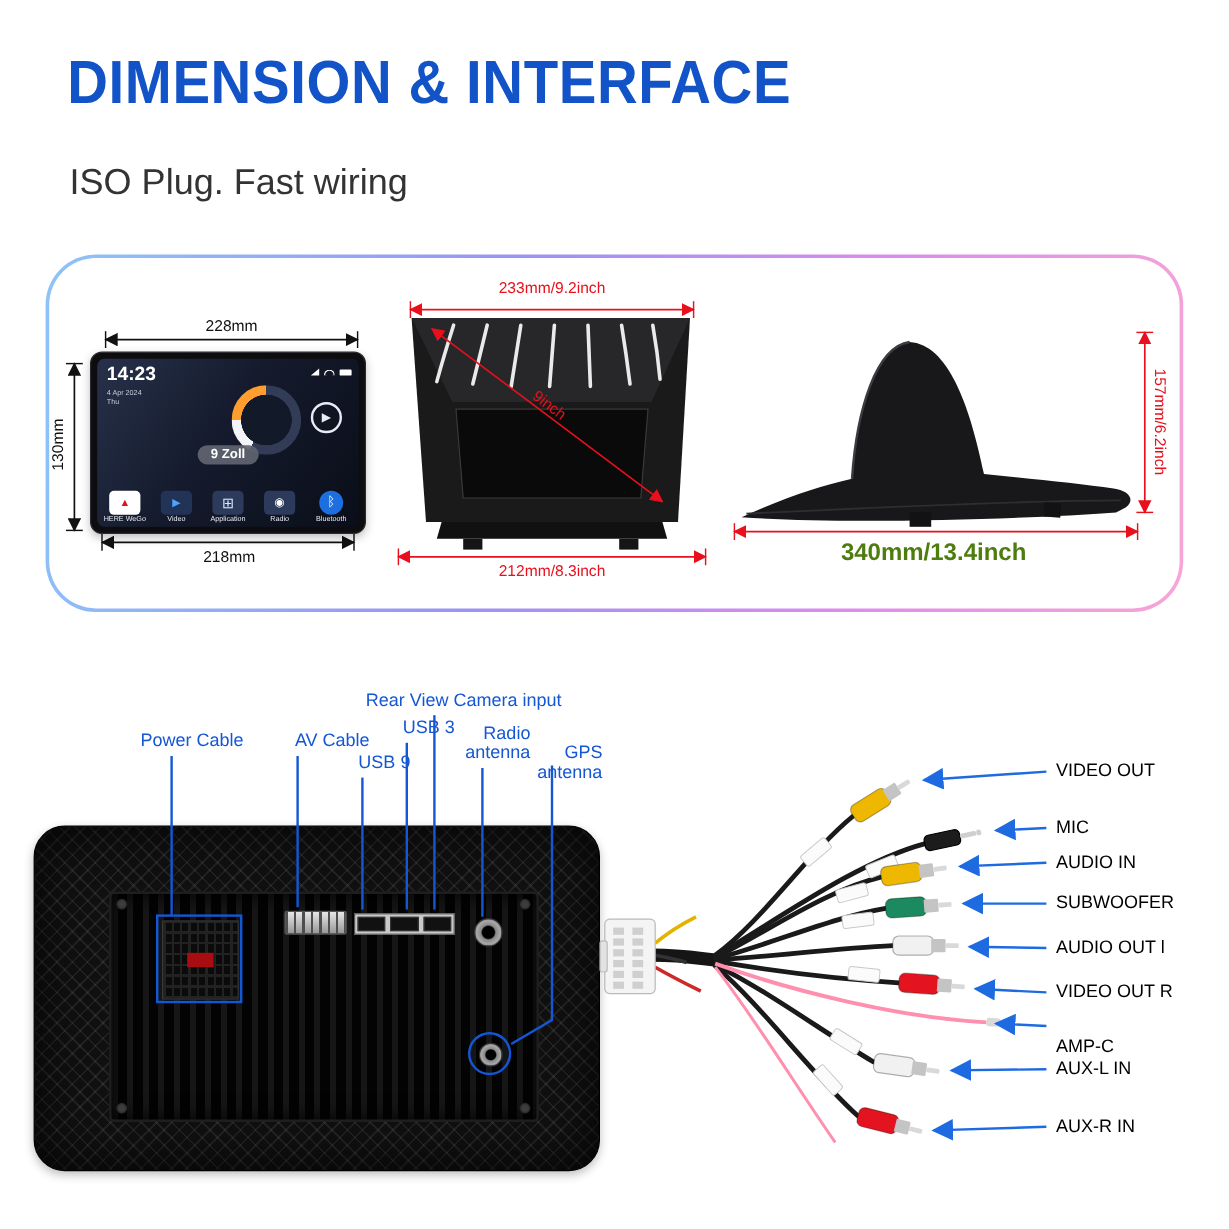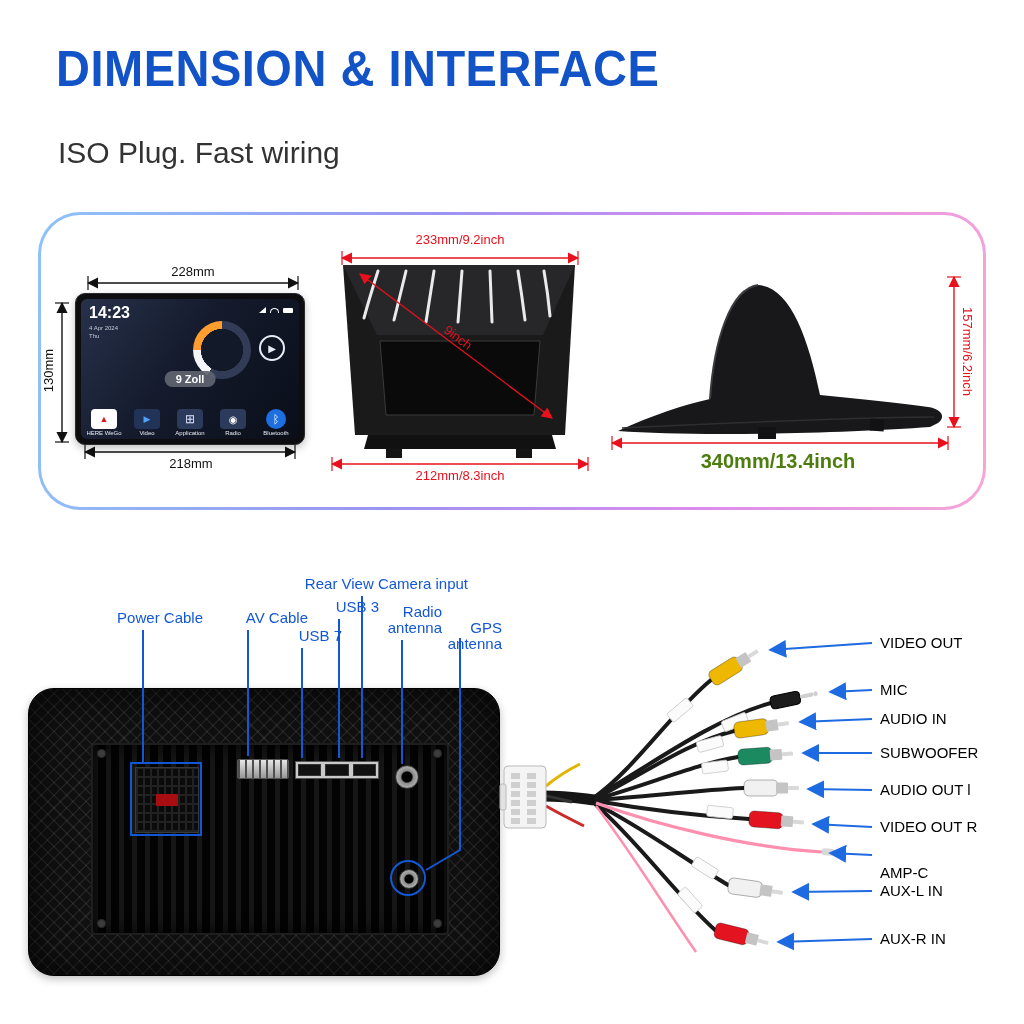--- a/index.html
+++ b/index.html
@@ -254,21 +254,21 @@
   <line x1="339" y1="59" x2="339" y2="198" stroke="#1457d5" stroke-width="2"></line>
   <line x1="402" y1="80" x2="402" y2="204" stroke="#1457d5" stroke-width="2"></line>
   <path d="M460,78 L460,290 L426,310" stroke="#1457d5" stroke-width="2" fill="none"></path>
   <rect x="131" y="203" width="70" height="72" fill="none" stroke="#1457d5" stroke-width="2"></rect>
   <circle cx="408" cy="318" r="17" fill="none" stroke="#1457d5" stroke-width="2"></circle>
 </svg>
 
 <div class="callout" style="left:268px;top:576px;width:200px">Rear View Camera input</div>
 <div class="callout" style="left:83px;top:610px;width:120px">Power Cable</div>
 <div class="callout" style="left:188px;top:610px;width:120px">AV Cable</div>
-<div class="callout" style="left:262px;top:628px;width:80px">USB 7</div>
+<div class="callout" style="left:262px;top:628px;width:80px">USB 9</div>
 <div class="callout" style="left:299px;top:599px;width:80px">USB 3</div>
 <div class="callout" style="left:362px;top:604px;width:80px">
   <div>Radio</div>
   <div>antenna</div>
 </div>
 <div class="callout" style="left:422px;top:620px;width:80px">
   <div>GPS</div>
   <div>antenna</div>
 </div>
 

